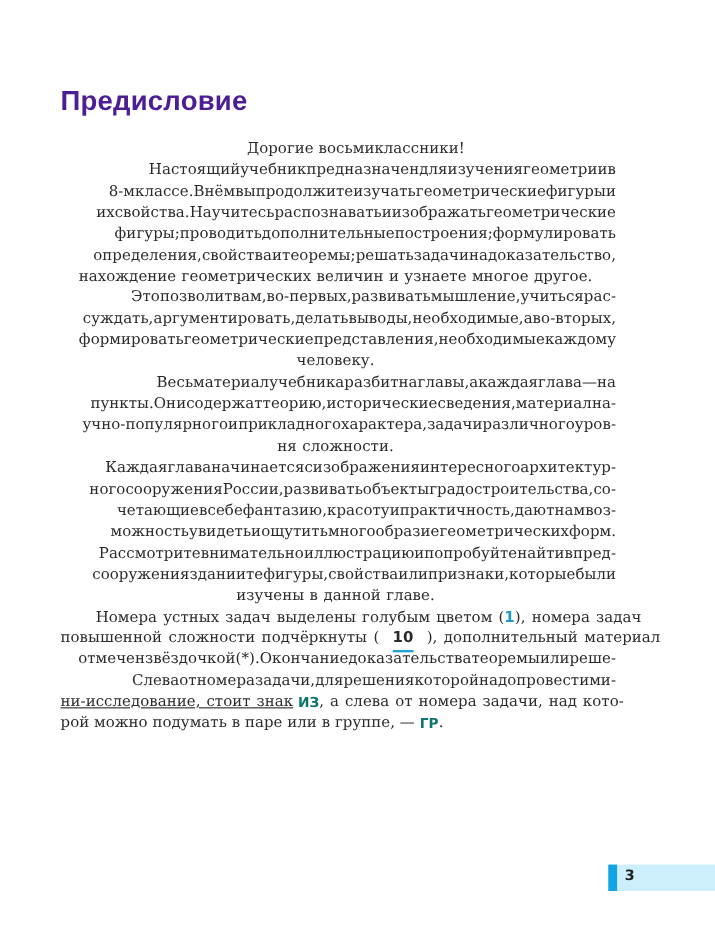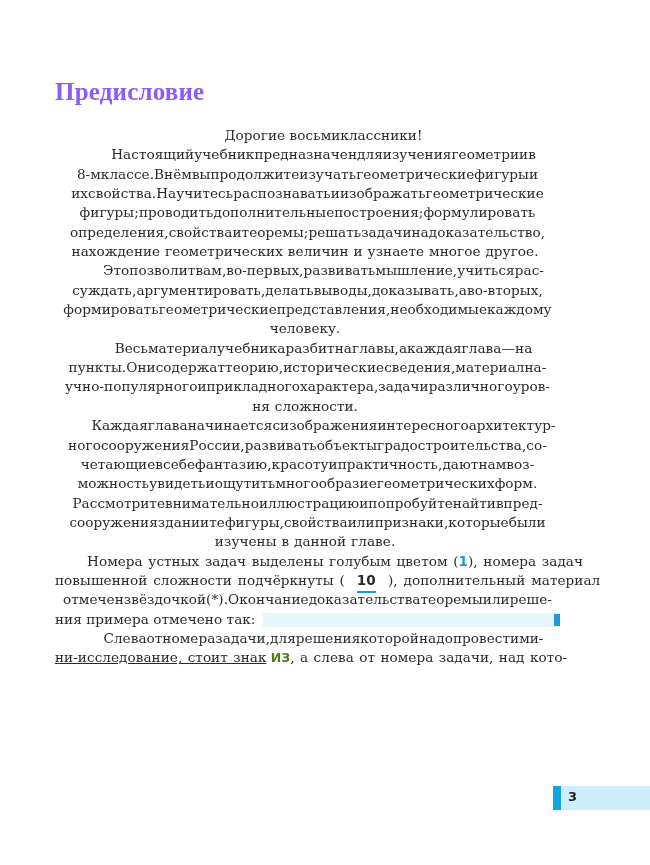--- a/index.html
+++ b/index.html
@@ -2,41 +2,41 @@
 <html><head>
   <meta charset="utf-8">
   <style>
     html, body { margin: 0; padding: 0; }
     body {
       width: 650px; height: 865px; background: #ffffff; position: relative; overflow: hidden;
       font-family: "DejaVu Serif", "Liberation Serif", serif; color: #2a2a2a;
     }
     .page-title {
       position: absolute; left: 55px; top: 78px; margin: 0;
-      font-family: Liberation Serif, serif; font-weight: bold; font-size: 25px; color: #8b5cf6;
+      font-family: Liberation Sans, sans-serif; font-weight: bold; font-size: 25px; color: #4c1d95;
       letter-spacing: 0.2px;
     }
     .body-text {
       position: absolute; left: 55px; top: 126px; width: 505px;
     }
     .line {
       height: 19.35px; line-height: 19.35px; font-size: 13.6px; white-space: nowrap;
-      display: flex; justify-content: center; letter-spacing: 0.05px;
+      display: flex; justify-content: flex-end; letter-spacing: 0.05px;
     }
     .line.last { justify-content: center; }
     .line.last .w { margin-right: 0.36em; }
     .line.indent { padding-left: 32px; }
     .w { display: inline-block; }
     .blue-num { color: #1a9ad6; font-weight: bold; font-family: "DejaVu Sans", sans-serif; }
     .under-num { font-weight: bold; font-family: "DejaVu Sans", sans-serif; position: relative; }
     .under-num::after {
       content: ""; position: absolute; left: 0; right: 0; bottom: -3px; height: 2px; background: #1a9ad6;
     }
     .mark-badge {
-      color: #4d7c0f; font-weight: bold; font-family: "DejaVu Sans", sans-serif; font-size: 12.5px;
+      color: #0f766e; font-weight: bold; font-family: "DejaVu Sans", sans-serif; font-size: 12.5px;
     }
     .proof-bar {
       display: inline-block; flex: 1; height: 14px; margin-left: 8px; margin-top: 3px;
       background: #e6f5fc; position: relative;
     }
     .proof-end {
       position: absolute; right: 0; top: 1px; width: 6px; height: 12px; background: #1a9ad6;
     }
     .page-number-box {
       position: absolute; left: 553px; top: 786px; width: 97px; height: 24px; background: #cdeefc;
@@ -125,21 +125,21 @@
       <span class="w">развивать</span>
       <span class="w">мышление,</span>
       <span class="w">учиться</span>
       <span class="w">рас-</span>
     </div>
   <div class="line">
       <span class="w">суждать,</span>
       <span class="w">аргументировать,</span>
       <span class="w">делать</span>
       <span class="w">выводы,</span>
-      <span class="w">доказывать,</span>
+      <span class="w">необходимые,</span>
       <span class="w">а</span>
       <span class="w">во-вторых,</span>
     </div>
   <div class="line">
       <span class="w">формировать</span>
       <span class="w">геометрические</span>
       <span class="w">представления,</span>
       <span class="w">необходимые</span>
       <span class="w">каждому</span>
     </div>
@@ -264,41 +264,38 @@
   <div class="line">
       <span class="w">отмечен</span>
       <span class="w">звёздочкой</span>
       <span class="w">(*).</span>
       <span class="w">Окончание</span>
       <span class="w">доказательства</span>
       <span class="w">теоремы</span>
       <span class="w">или</span>
       <span class="w">реше-</span>
     </div>
-  <div class="line" style="justify-content:flex-start;">
-    <span>ния примера отмечено так:</span>
-    <span class="proof-bar">
-        <span class="proof-end"></span>
-      </span>
-  </div>
 
   <div class="line indent">
       <span class="w">Слева</span>
       <span class="w">от</span>
       <span class="w">номера</span>
       <span class="w">задачи,</span>
       <span class="w">для</span>
       <span class="w">решения</span>
       <span class="w">которой</span>
       <span class="w">надо</span>
       <span class="w">провести</span>
       <span class="w">ми-</span>
     </div>
   <div class="line" style="justify-content:flex-start;">
     <span style="word-spacing:1px;text-decoration:underline;">ни-исследование, стоит знак</span>&nbsp;<span class="mark-badge">ИЗ</span><span style="word-spacing:1px;">, а слева от номера задачи, над кото-</span>
   </div>
+  <div class="line last" style="justify-content:flex-start;">
+    <span>рой можно подумать в паре или в группе, —</span>&nbsp;<span class="mark-badge">ГР</span><span>.</span>
+  </div>
 
 </div>
 
 <div class="page-number-box">
   <div class="page-number-accent"></div>
   <div class="page-number">3</div>
 </div>
 
 </body></html>

